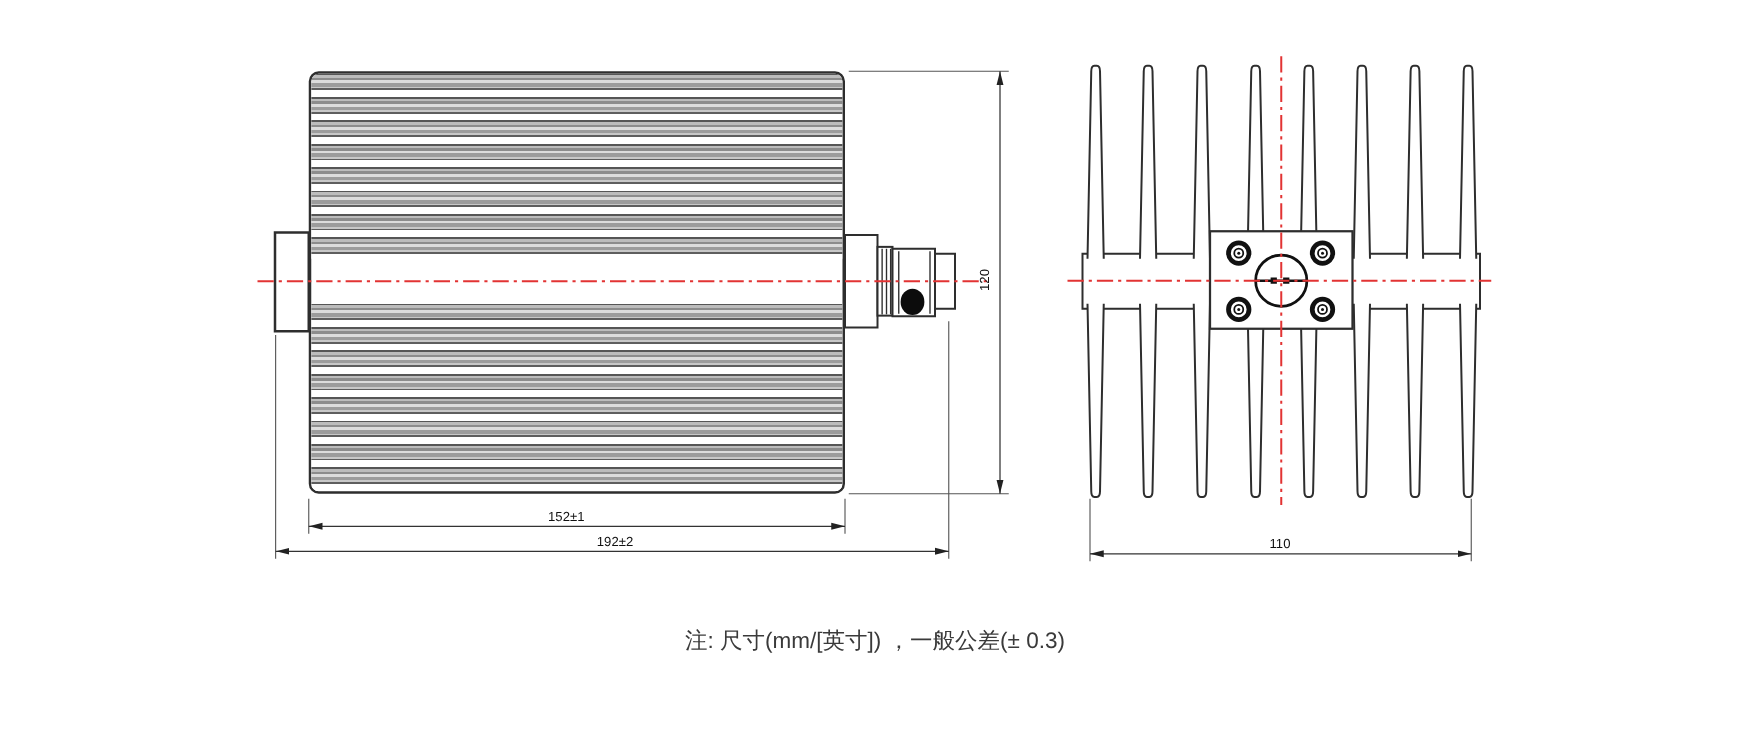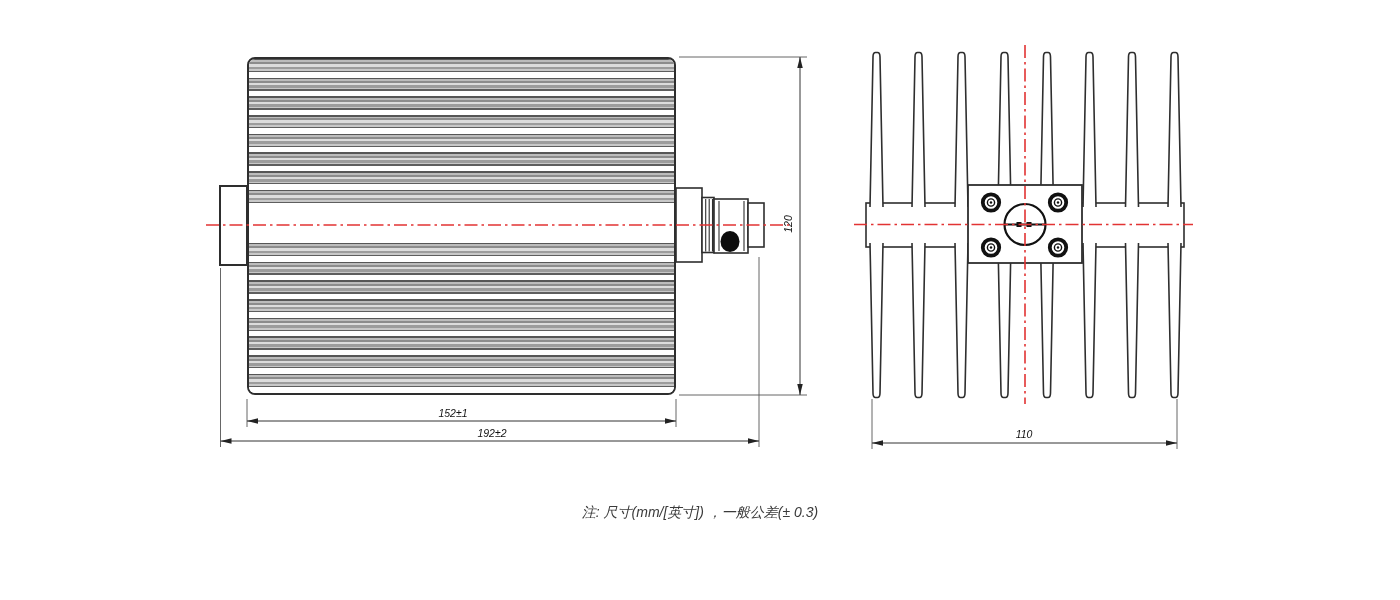--- a/index.html
+++ b/index.html
@@ -1,19 +1,18 @@
 <!DOCTYPE html>
 <html><head>
 <meta charset="utf-8">
 <style>
   html,body{margin:0;padding:0;background:#fff;}
   .canvas{
     position:relative; width:1400px; height:600px; background:#fff; overflow:hidden;
     font-family:"Liberation Sans", sans-serif;
-    font-style:italic;
   }
   
   .protrusion{
     position:absolute; left:219px; top:185px; width:29px; height:81px;
     border:2px solid #2e2e2e; background:#fff; box-sizing:border-box; z-index:1;
   }
   
   .body-block{
     position:absolute; left:247px; top:57px; width:429px; height:338px;
     border:2px solid #2e2e2e; border-radius:8px; background:#fff;
@@ -29,21 +28,21 @@
       #9c9c9c 7.6px, #9c9c9c 10.4px,
       #c8c8c8 10.4px,#c8c8c8 11.8px,
       #5e5e5e 11.8px,#5e5e5e 13.2px,
       #ffffff 13.2px,#ffffff 18.7px);
   }
   .fins-top{top:0; height:148px;}
   .fins-bottom{top:184px; height:150px;}
   .overlay{position:absolute; left:0; top:0; z-index:3;}
   .note{
     position:absolute; left:0; top:500px; width:1400px; z-index:4;
-    text-align:center; color:#3a3a3a; font-size:14px; line-height:25px;
+    text-align:center; color:#3a3a3a; font-size:18px; line-height:25px;
   }
   .dim-text{fill:#111; font-size:10.5px; font-family:"Liberation Sans",sans-serif;}
   .lw{stroke:#2e2e2e; fill:#fff;}
 </style>
 </head>
 <body>
 
 <div class="canvas">
 
   <div class="protrusion"></div>

